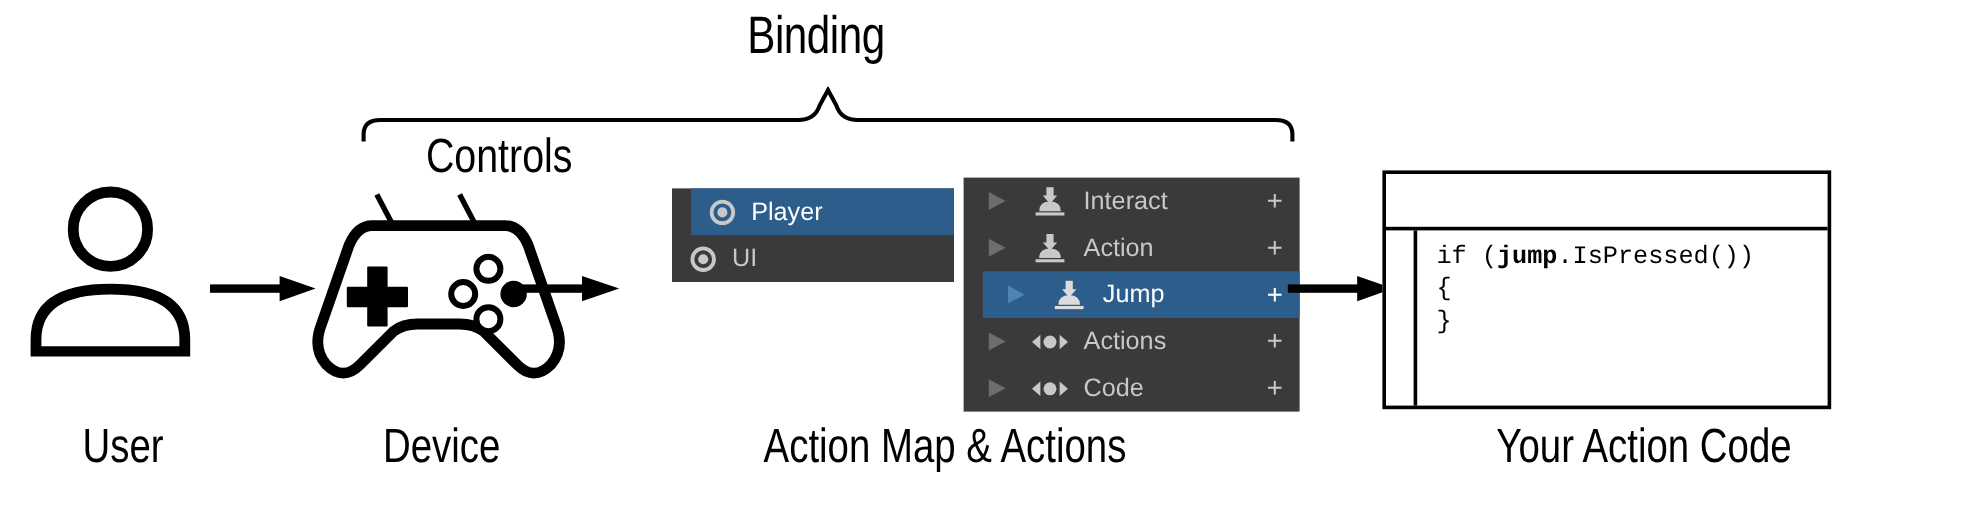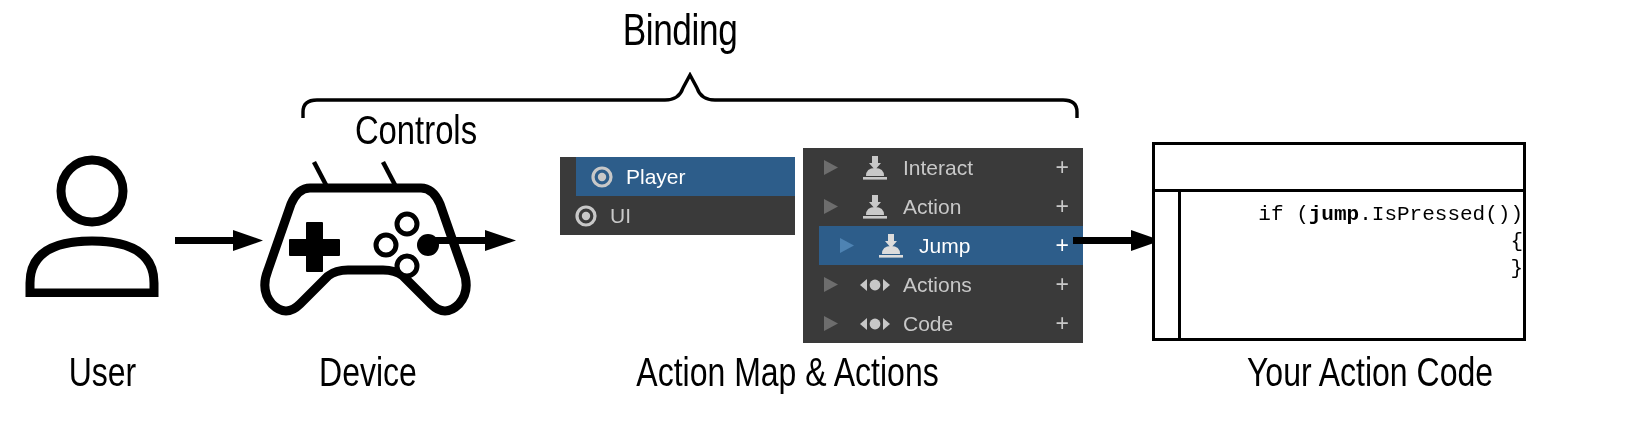--- a/index.html
+++ b/index.html
@@ -48,21 +48,21 @@
   #actions-panel .row .ico{width:34px;margin-right:11px;}
 
   
   #code-window{left:1152px;top:142px;width:374px;height:199px;
       border:3px solid #000;box-sizing:border-box;background:#fff;}
   #code-titlebar{height:47px;border-bottom:3px solid #000;box-sizing:border-box;}
   #code-body{display:flex;height:calc(100% - 47px);box-sizing:border-box;}
   #code-gutter{width:26px;border-right:3px solid #000;box-sizing:border-box;flex:0 0 auto;}
   #code-text{flex:1 1 auto;padding:9px 0 0 16px;box-sizing:border-box;
       font-family:"Liberation Mono","DejaVu Sans Mono",monospace;
-      font-size:21px;line-height:27px;white-space:pre;color:#000;text-align:right;}
+      font-size:21px;line-height:27px;white-space:pre;color:#000;}
   #code-text b{font-weight:bold;}
 
   
   .caption{font-size:40px;line-height:1;text-align:center;
       transform:scaleX(0.80);transform-origin:50% 0;white-space:nowrap;}
   #cap-user{left:0px;top:352px;width:205px;}
   #cap-device{left:268px;top:352px;width:200px;}
   #cap-actions{left:525px;top:352px;width:525px;}
   #cap-code{left:1105px;top:352px;width:530px;}
 </style>

